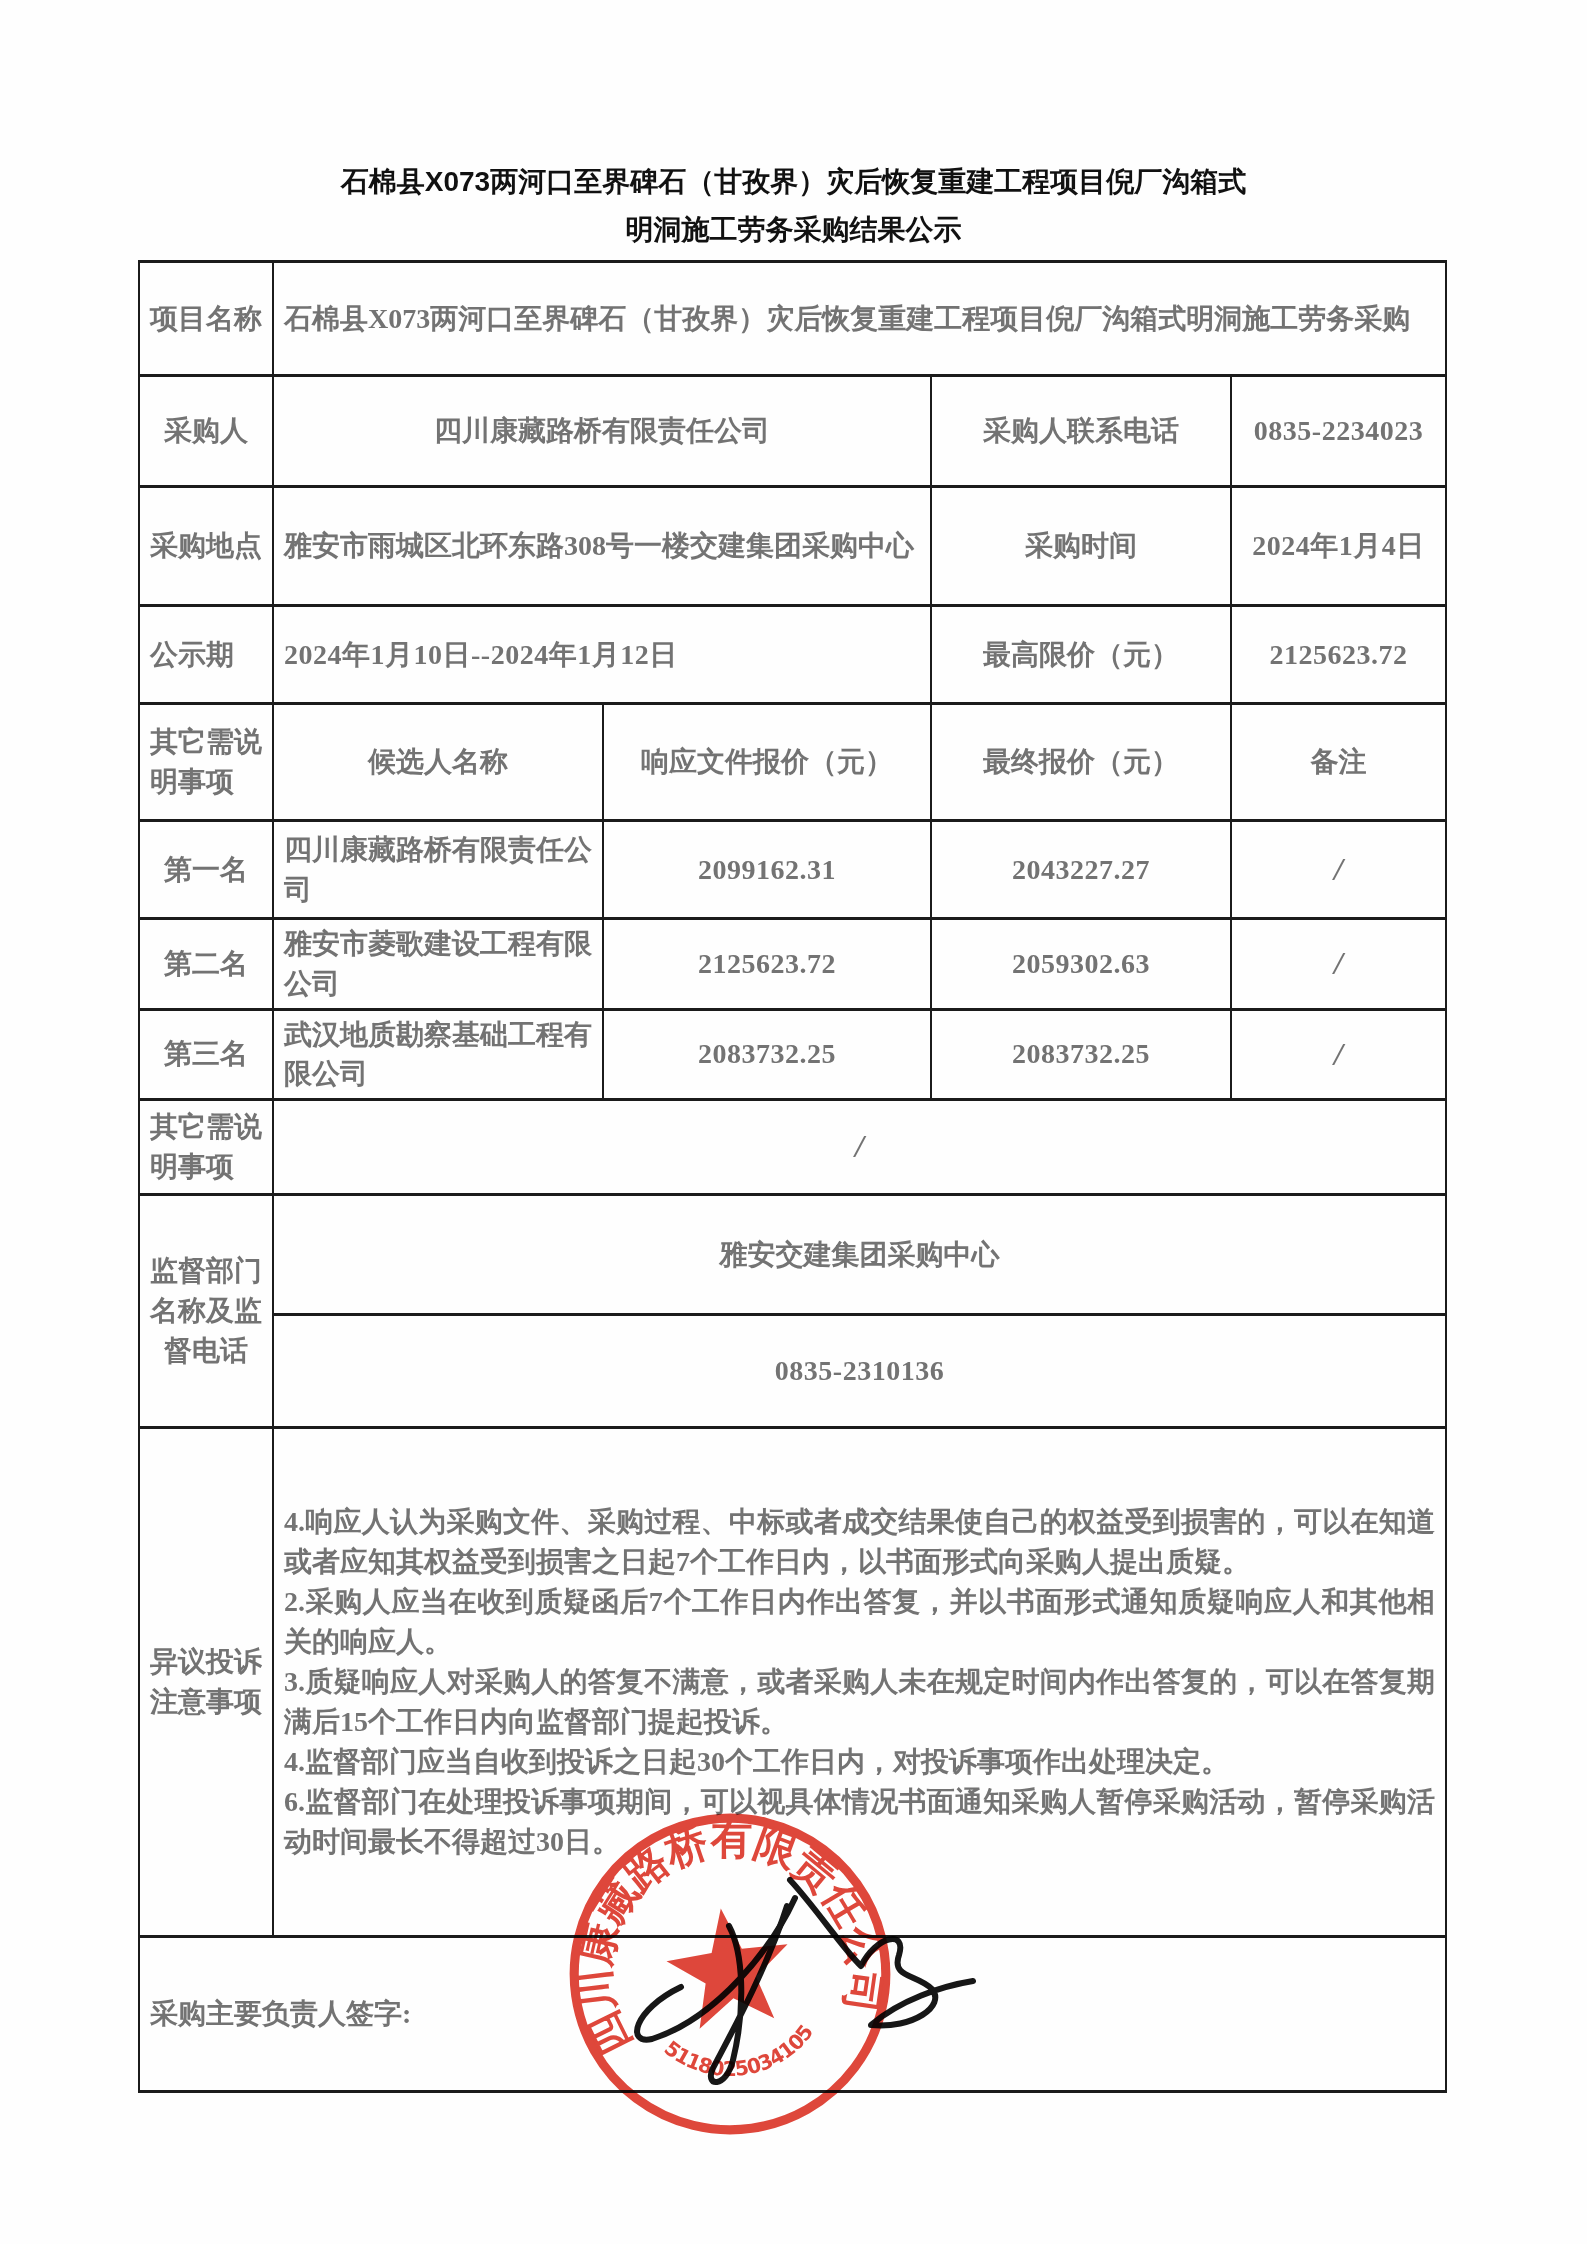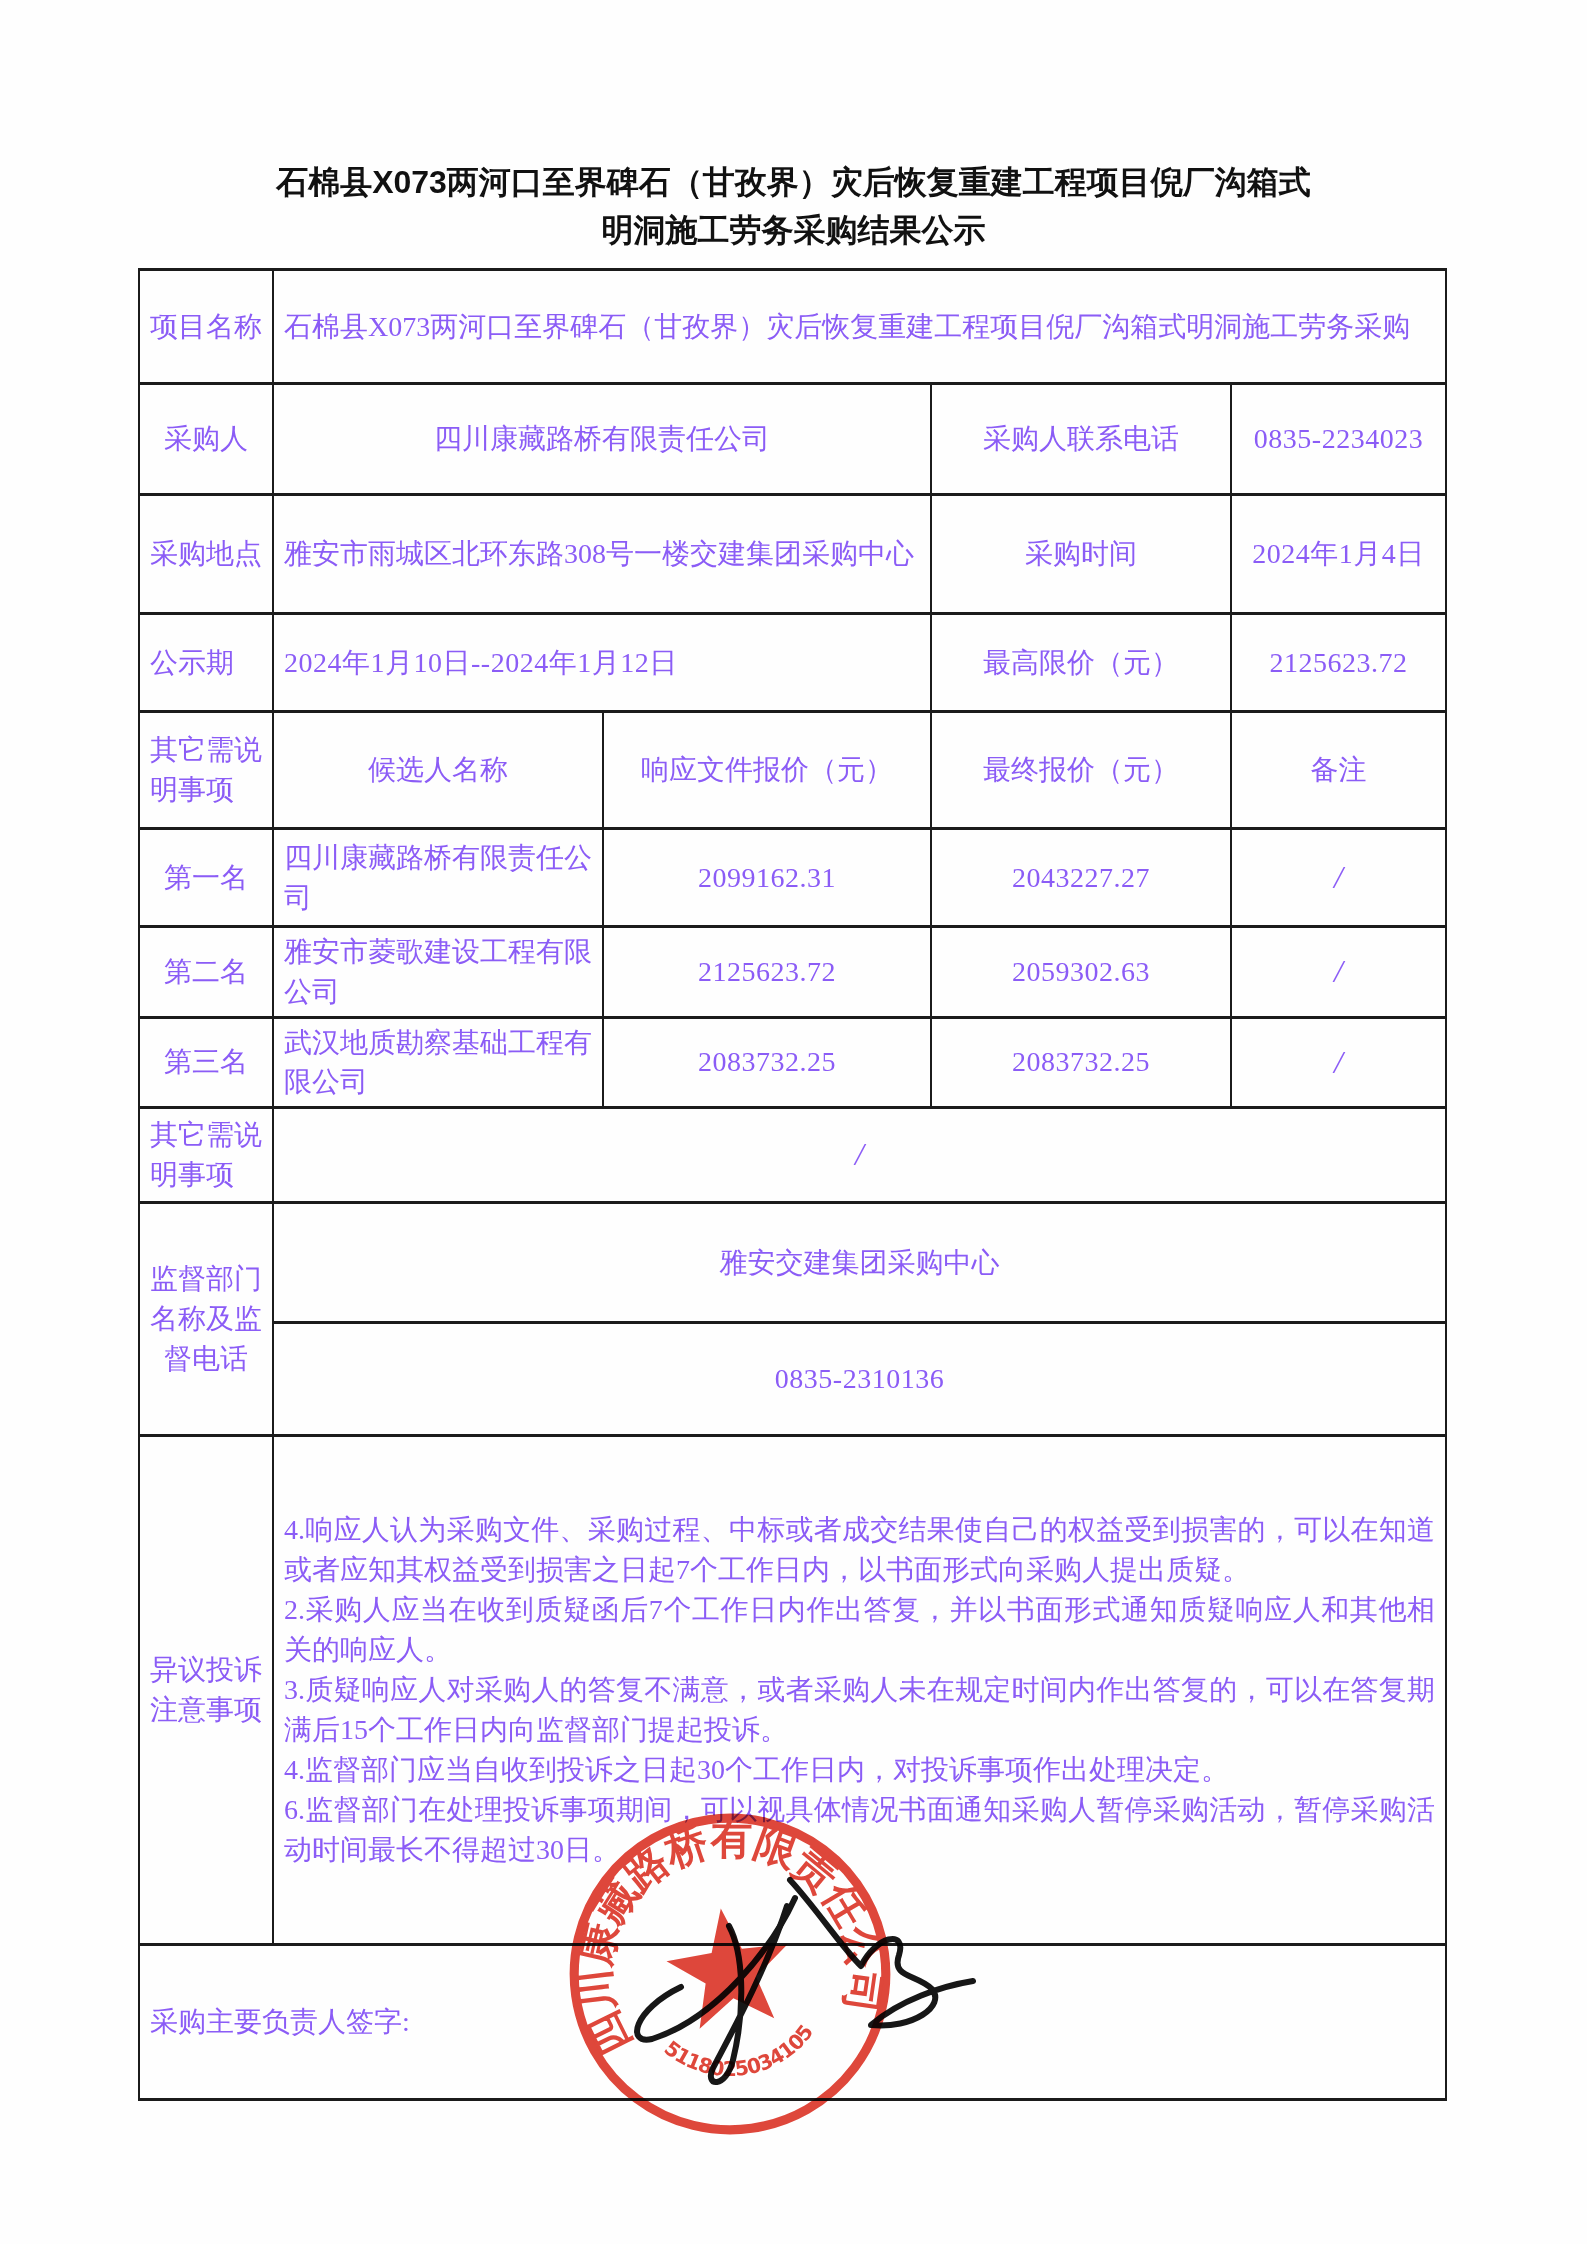--- a/index.html
+++ b/index.html
@@ -9,30 +9,31 @@
     background:#fefefe;
     margin:0 auto;
     overflow:hidden;
     font-family:"Liberation Serif","DejaVu Serif",serif;
     color:#1c1c1c;
   }
   .title{
     position:absolute;left:0;top:158px;width:100%;
     text-align:center;
     font-family:"Liberation Sans","DejaVu Sans",sans-serif;
-    font-weight:700;font-size:32px;line-height:48px;
+    font-weight:700;font-size:28px;line-height:48px;
     color:#111;
   }
   table.doc{
-    position:absolute;left:138px;top:268px;
+    position:absolute;left:138px;top:260px;
     width:1307px;
     border-collapse:collapse;
     table-layout:fixed;
     font-size:28px;
-    color:#8b5cf6;
+    color:#737373;
+    font-weight:bold;
   }
   table.doc td{
     border:2px solid #1b1b1b;
     border-top-width:3px;border-bottom-width:3px;
     vertical-align:middle;
     padding:4px 10px;
     line-height:1.42;
     overflow:hidden;
   }
   td.lab{padding-left:8px;padding-right:4px;text-align:left;}

